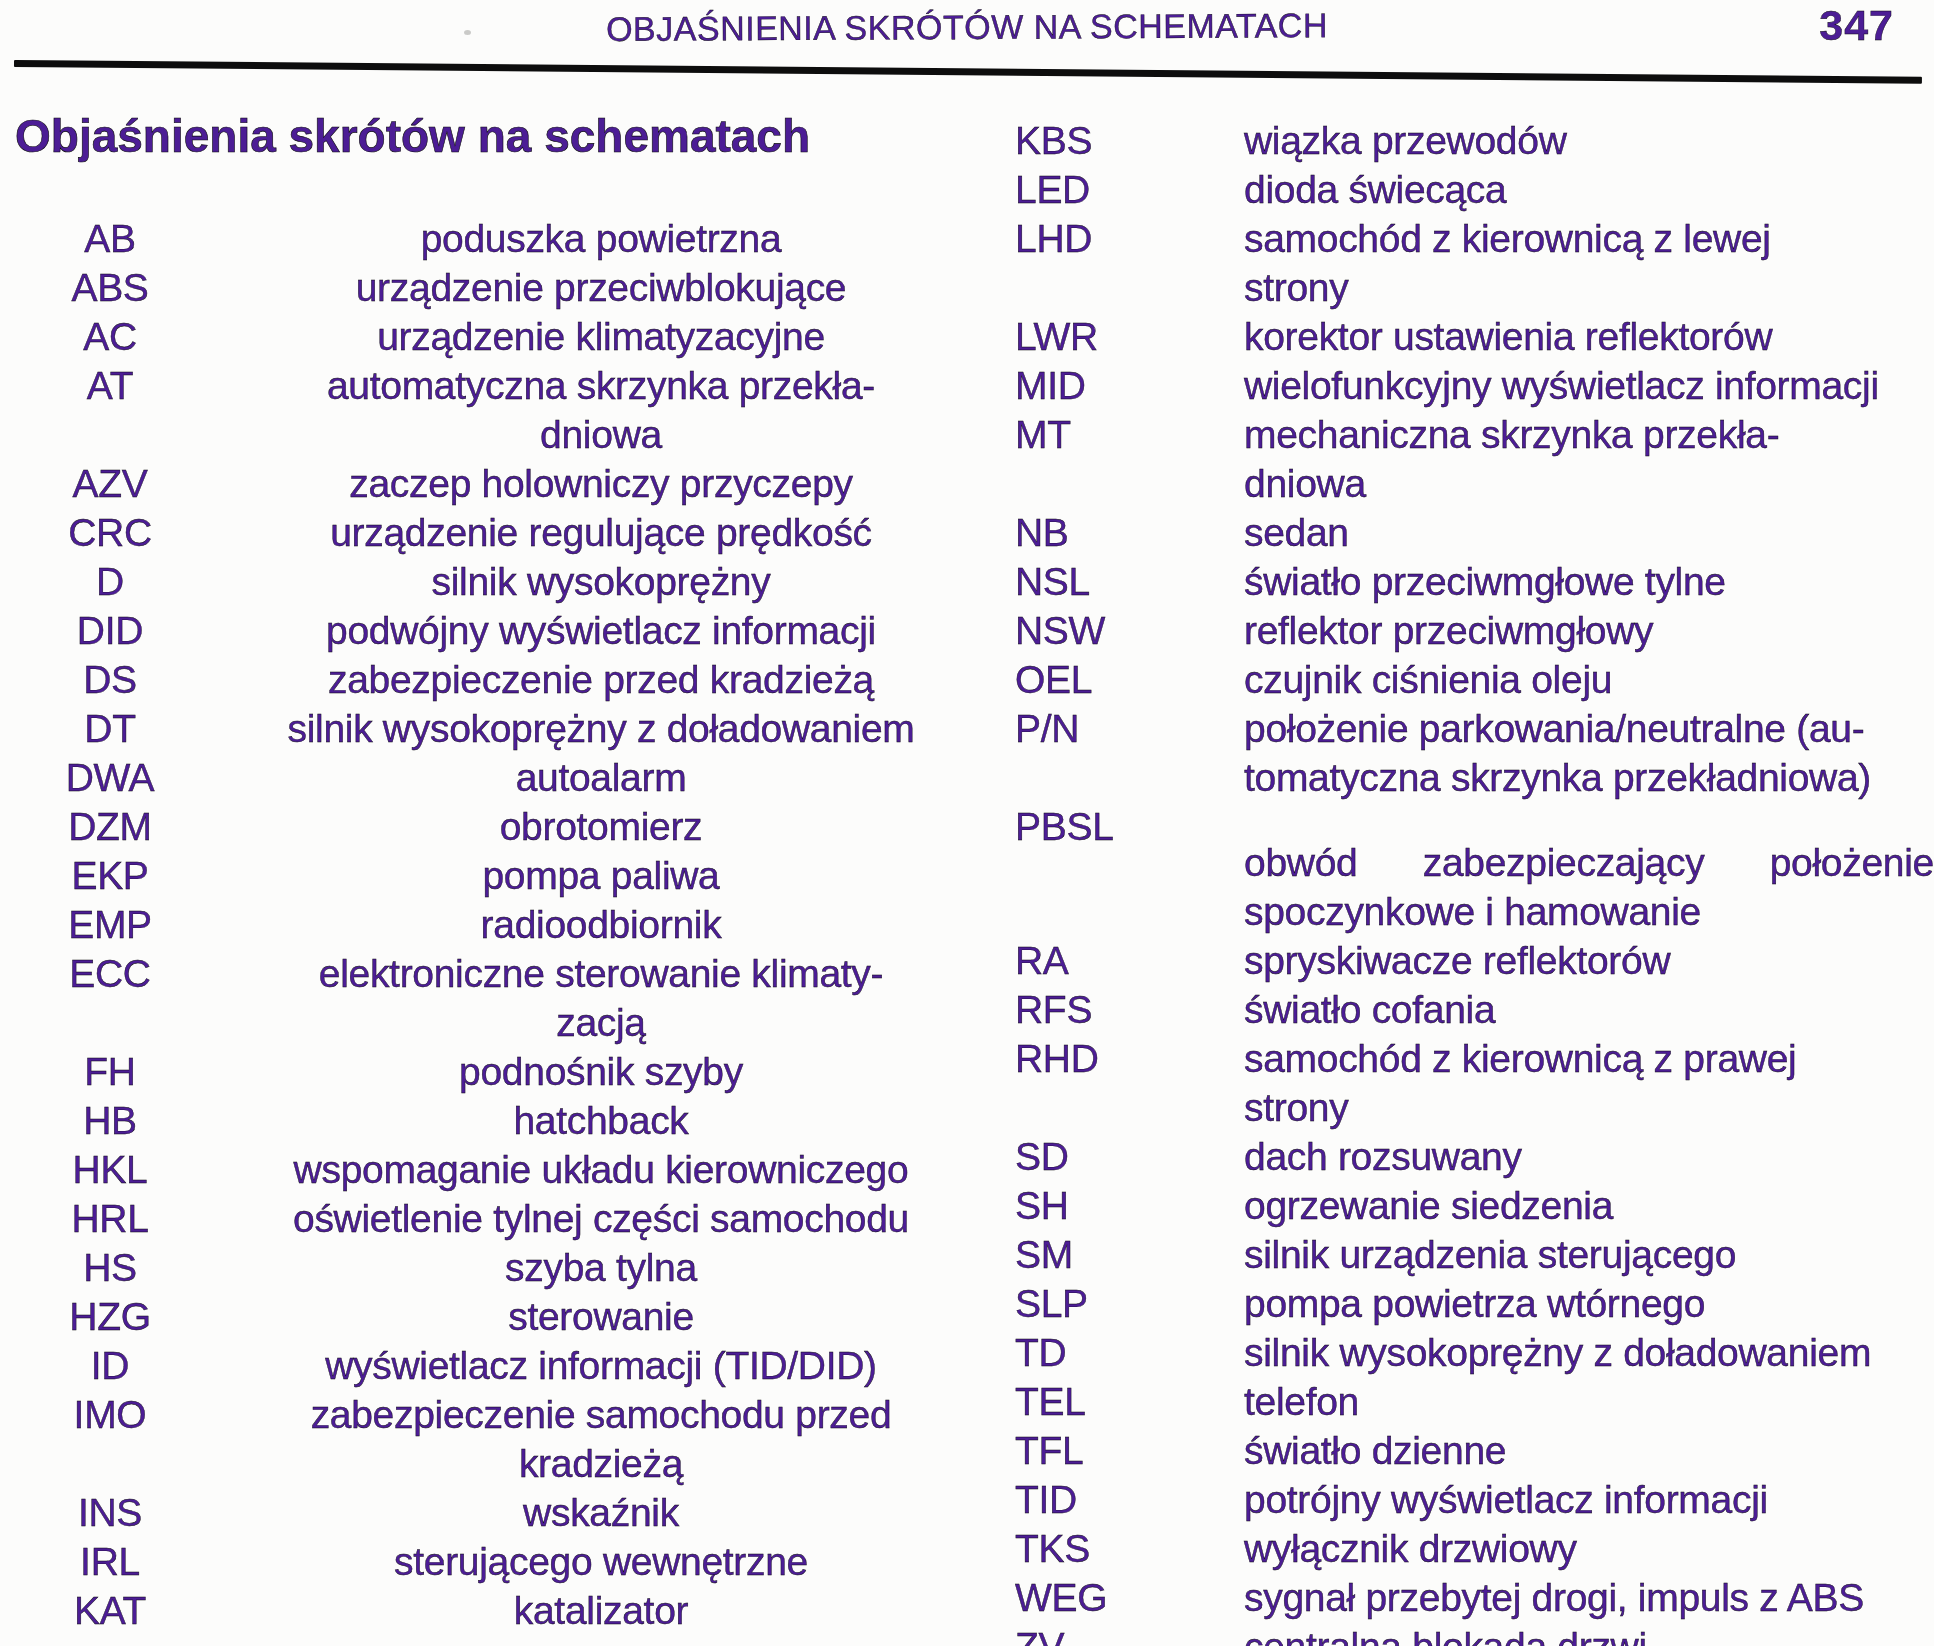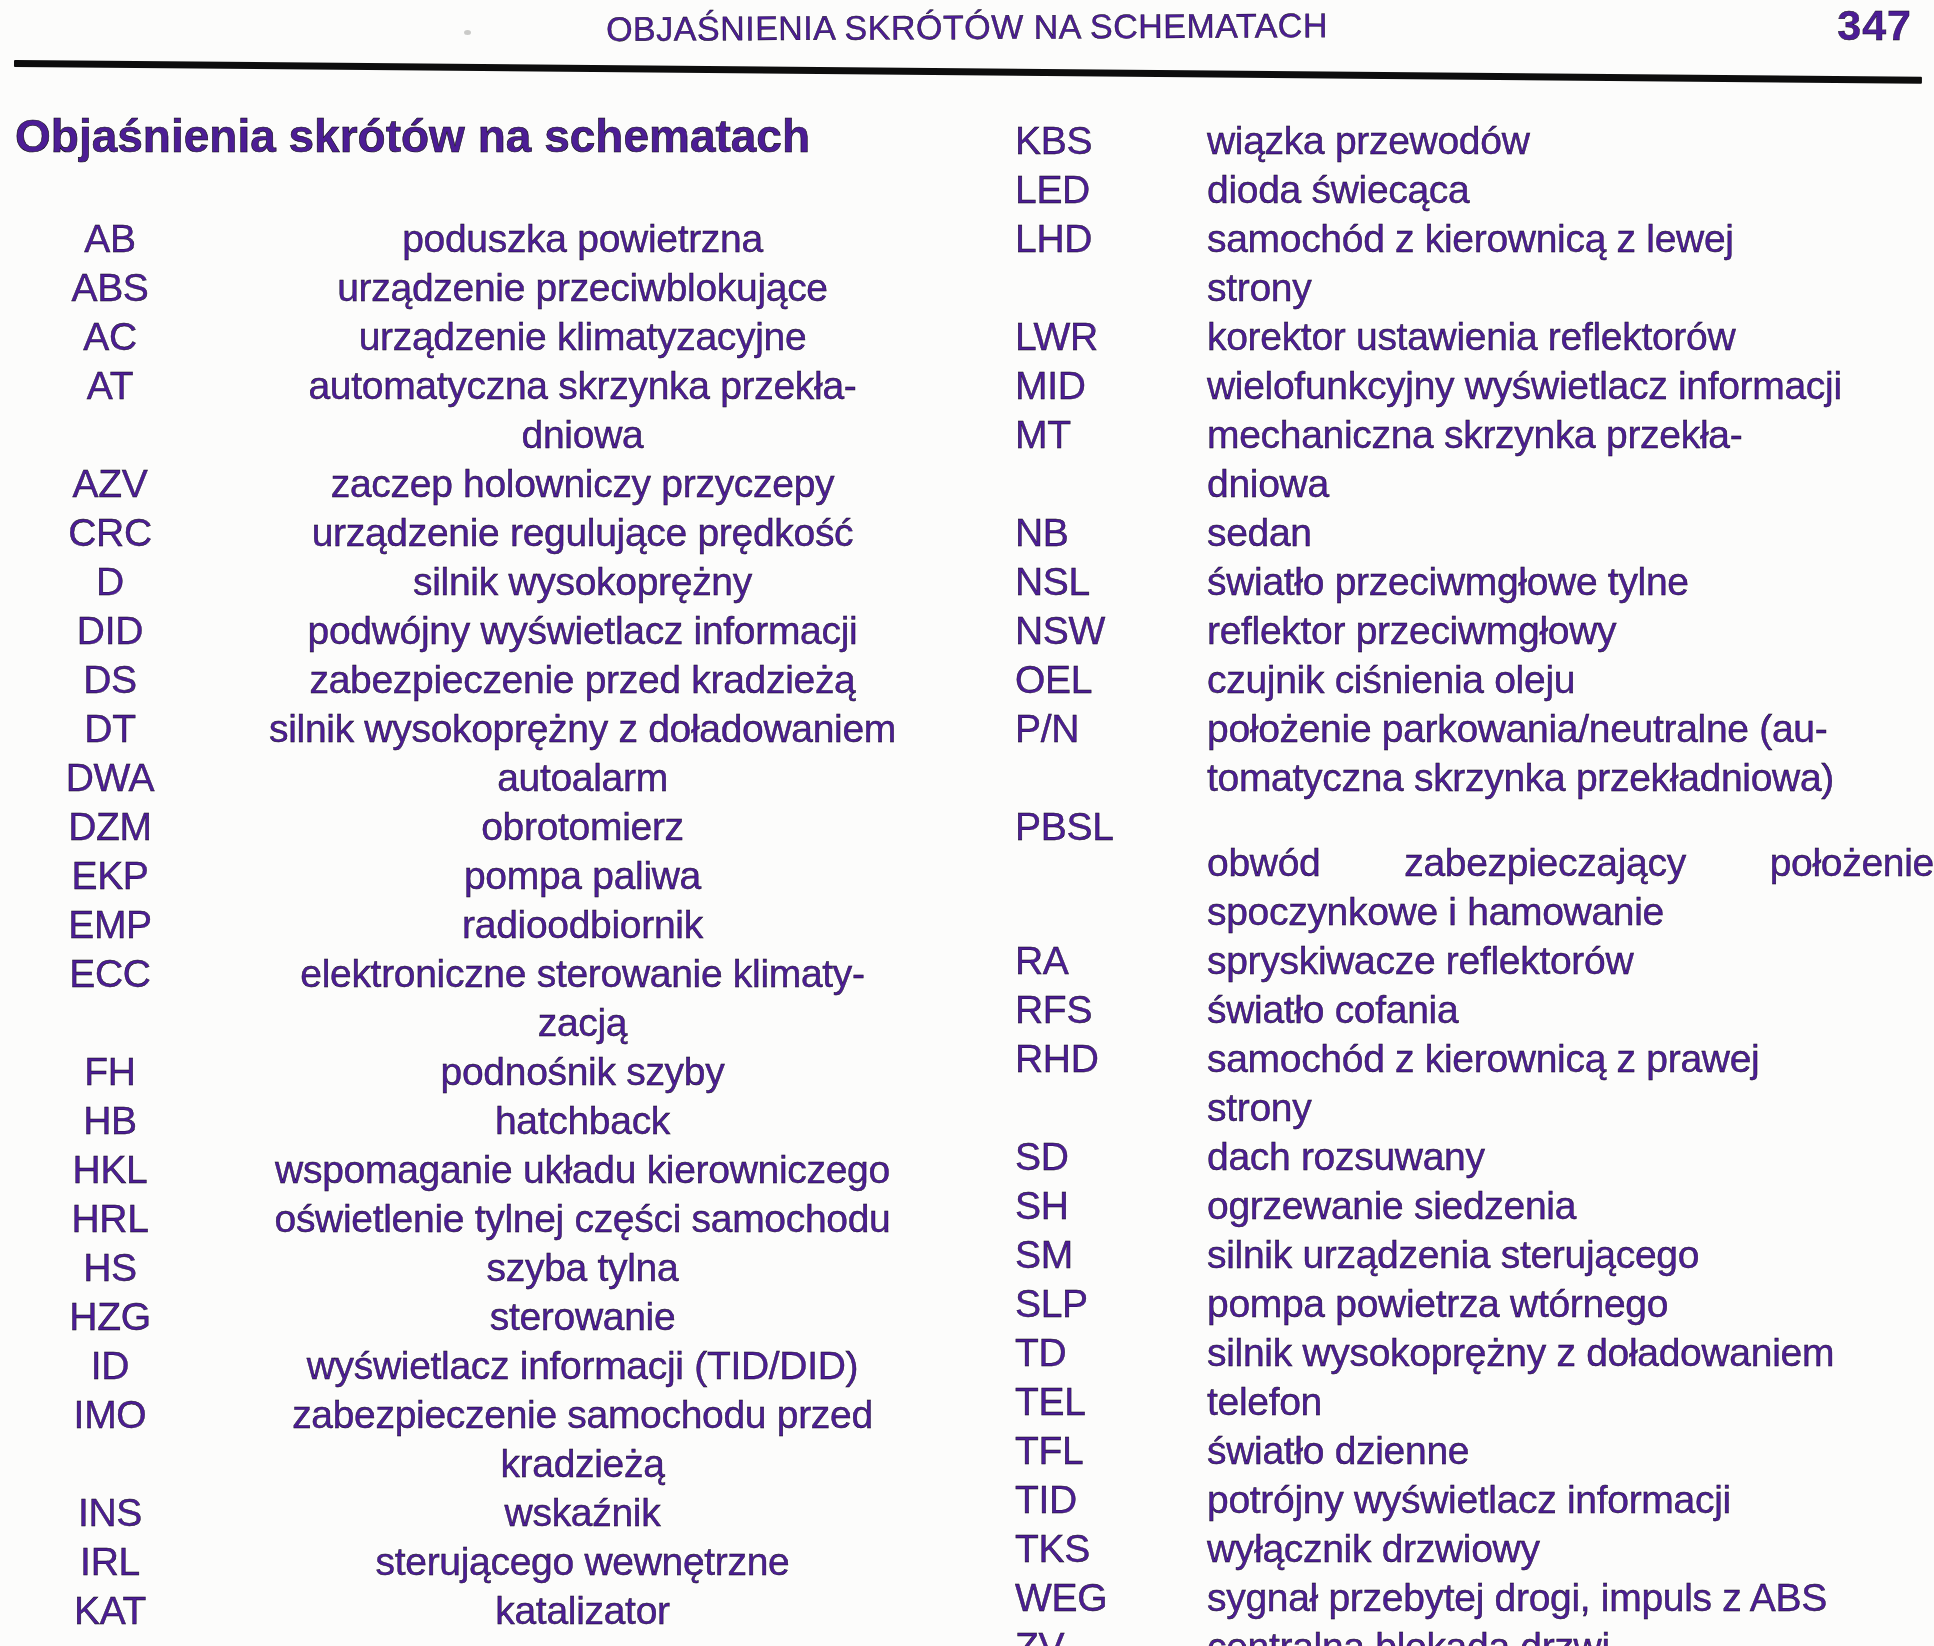--- a/index.html
+++ b/index.html
@@ -27,21 +27,21 @@
     position: absolute;
     left: 0; right: 0; top: 8px;
     text-align: center;
     font-size: 34px;
     letter-spacing: 0.5px;
     transform: rotate(-0.3deg);
     white-space: nowrap;
   }
   .hdr-num {
     position: absolute;
-    right: 22px; top: 1px;
+    right: 40px; top: 1px;
     font-size: 43px;
     font-weight: 700;
     letter-spacing: 1px;
     text-align: center;
   }
   .rule {
     position: absolute;
     left: 14px; right: 12px; top: 60px;
     height: 7px;
     background: #0d0d0d;
@@ -65,20 +65,21 @@
     font-size: 46px;
     line-height: 48px;
     font-weight: 700;
     letter-spacing: 0;
     -webkit-text-stroke: 0.6px #0b0b0b;
     white-space: nowrap;
   }
 
   .row {
     display: grid;
+    gap: 37px;
   }
   .col-left  .row { grid-template-columns: 190px 1fr; text-align: center; }
   .col-right .row { grid-template-columns: 192px 1fr; }
 
   .abbr, .line {
     font-size: 39px;
     line-height: 49px;
     letter-spacing: -0.3px;
     white-space: nowrap;
   }

